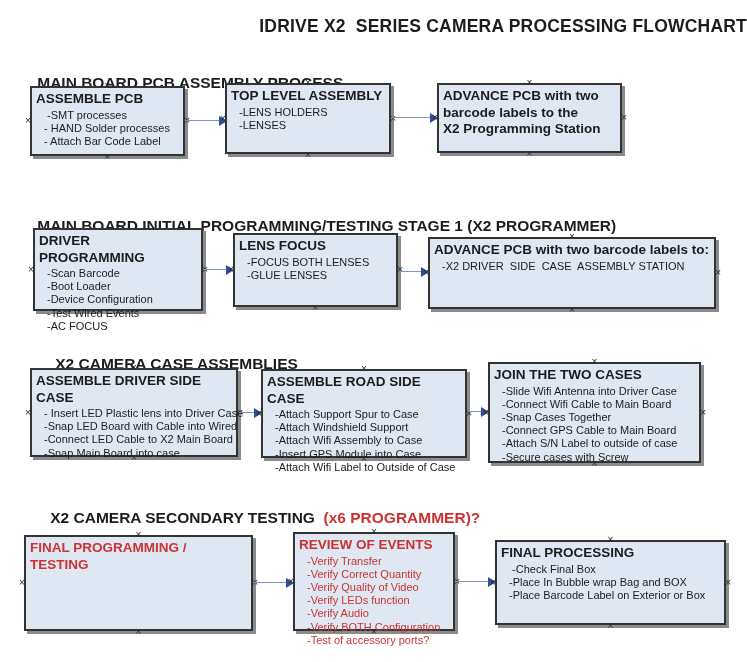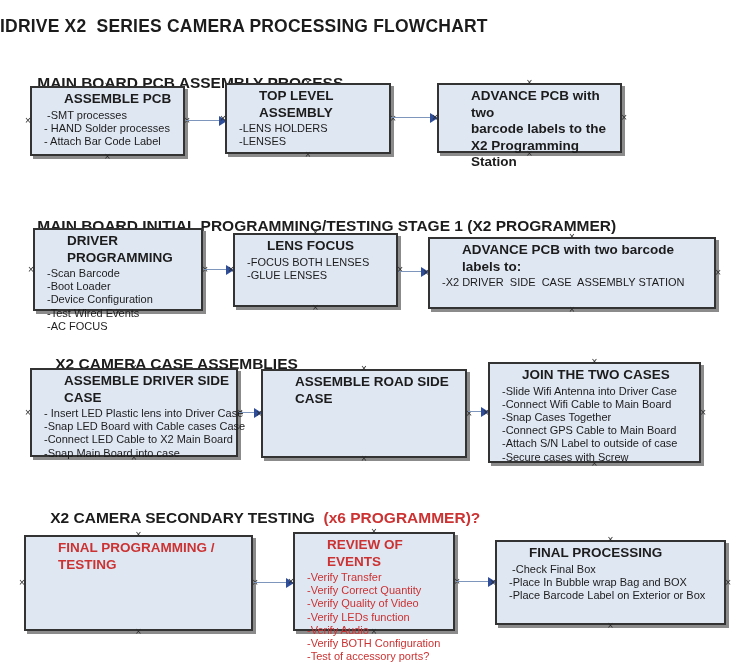--- a/index.html
+++ b/index.html
@@ -16,21 +16,21 @@
     width: 747px;
     height: 662px;
     background: #ffffff;
     color: var(--text_black);
   }
   .main-title {
     position: absolute;
     top: 16px;
     left: 0;
     width: 747px;
-    text-align: left;
+    text-align: right;
     font-size: 17.5px;
     font-weight: bold;
     letter-spacing: 0.2px;
     white-space: pre;
   }
   .section-header {
     position: absolute;
     font-size: 15.5px;
     font-weight: bold;
     white-space: pre;
@@ -43,21 +43,20 @@
     box-shadow: 3px 3px 0 var(--shadow);
     padding: 3px 4px;
     box-sizing: border-box;
     overflow: visible;
   }
   .box-title {
     font-size: 13.5px;
     font-weight: bold;
     line-height: 16.5px;
     white-space: pre-line;
-    margin-left: 28px;
   }
   .box-items { margin-top: 1px; }
   .box-item {
     font-size: 11px;
     line-height: 13.2px;
     white-space: pre;
     margin-left: 8px;
   }
   .handle {
     position: absolute;
@@ -185,35 +184,42 @@
       <span class="handle r">×</span>
     </div>
 
   <div class="section-header" style="left:38px;top:337px">
     <span>X2 CAMERA CASE ASSEMBLIES</span>
   </div>
   <div class="box" style="left:30px;top:368px;width:208px;height:89px">
     <div class="box-title">ASSEMBLE DRIVER SIDE CASE</div>
     <div class="box-items">
         <div class="box-item">- Insert LED Plastic lens into Driver Case</div>
-        <div class="box-item">-Snap LED Board with Cable cases Case</div>
+        <div class="box-item">-Snap LED Board with Cable into Wired</div>
         <div class="box-item">-Connect LED Cable to X2 Main Board</div>
         <div class="box-item">-Snap Main Board into case</div>
       </div>
   <span class="handle t">×</span>
       <span class="handle b">×</span>
       <span class="handle l">×</span>
       <span class="handle r">×</span>
     </div>
   <div class="arrow" style="left:239px;top:408px;width:22px">
       <span class="arrow-line"></span>
       <span class="arrow-head"></span>
     </div>
   <div class="box" style="left:261px;top:369px;width:206px;height:89px">
     <div class="box-title">ASSEMBLE ROAD SIDE CASE</div>
+    <div class="box-items">
+        <div class="box-item">-Attach Support Spur to Case</div>
+        <div class="box-item">-Attach Windshield Support</div>
+        <div class="box-item">-Attach Wifi Assembly to Case</div>
+        <div class="box-item">-Insert GPS Module into Case</div>
+        <div class="box-item">-Attach Wifi Label to Outside of Case</div>
+      </div>
   <span class="handle t">×</span>
       <span class="handle b">×</span>
       <span class="handle l">×</span>
       <span class="handle r">×</span>
     </div>
   <div class="arrow" style="left:468px;top:407px;width:20px">
       <span class="arrow-line"></span>
       <span class="arrow-head"></span>
     </div>
   <div class="box" style="left:488px;top:362px;width:213px;height:101px">

